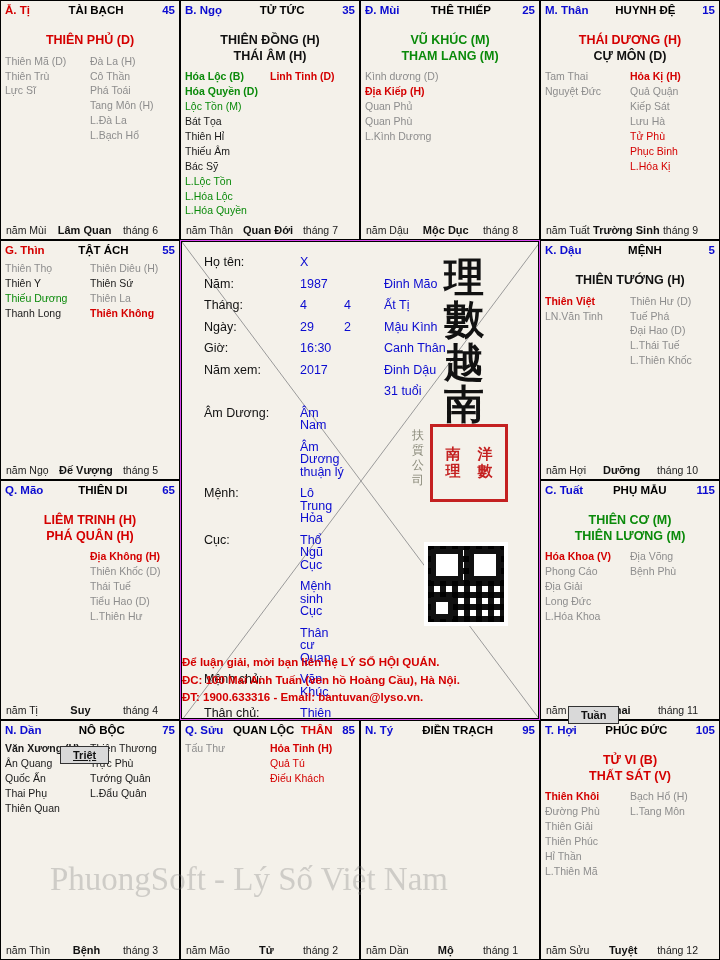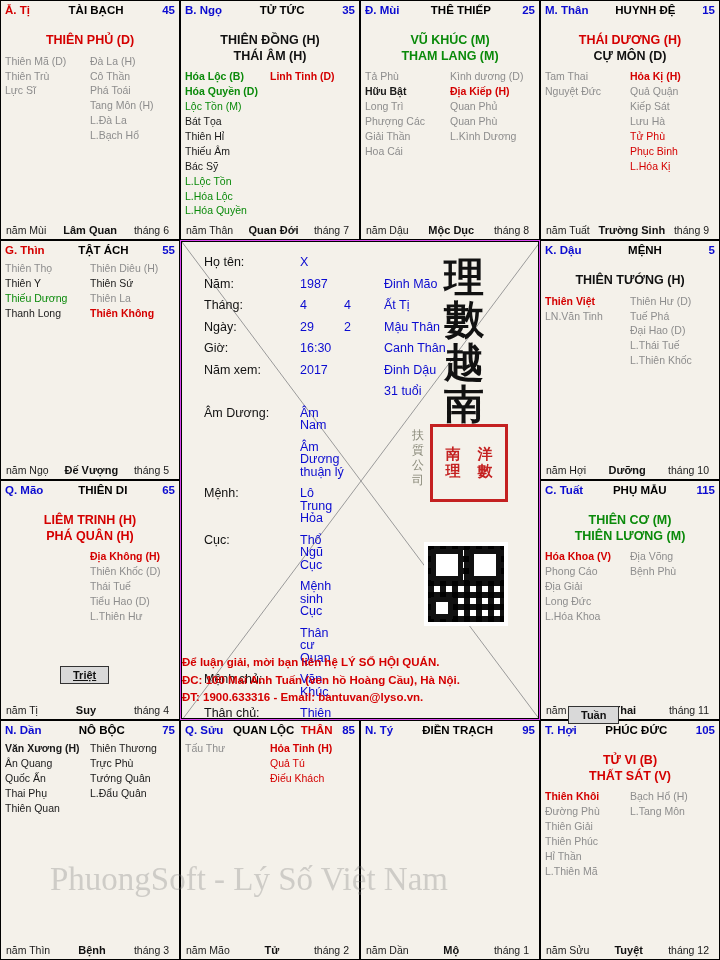--- a/index.html
+++ b/index.html
@@ -42,21 +42,21 @@
   .cols {
     display: flex; margin-top: 5px; font-size: 10.5px; line-height: 1.42;
   }
   .col { flex: 1; padding-right: 2px; }
   .st-red { color: #d40000; }
   .st-green { color: #0a8a0a; }
   .st-gray { color: #8d8d8d; }
   .st-black { color: #1a1a1a; }
   .st-bold { font-weight: bold; }
   .cell-foot {
-    position: absolute; bottom: 3px; left: 0; right: 5px;
+    position: absolute; bottom: 3px; left: 0; right: 16px;
     display: flex; justify-content: space-between; align-items: baseline;
     padding: 0 5px; font-size: 10.5px;
   }
   .foot-l { color: #1a1a1a; }
   .foot-c { font-weight: bold; color: #111; font-size: 11px; }
   .foot-r { color: #1a1a1a; }
   .center {
     position: absolute;
     left: 181px; top: 241px;
     width: 358px; height: 478px;
@@ -123,21 +123,21 @@
     position: absolute; left: 0; right: 0; bottom: 12px;
     color: #d40000;
     font-size: 11.5px; font-weight: bold; line-height: 1.5;
   }
   .badge {
     position: absolute;
     background: #d9d9d9; border: 1px solid #333;
     font-size: 11px; font-weight: bold; color: #111;
     padding: 2px 12px;
   }
-  .badge-triet { left: 60px; top: 666px; text-decoration: underline; }
+  .badge-triet { left: 60px; top: 746px; text-decoration: underline; }
   .badge-tuan { left: 568px; top: 706px; }
   .wm {
     position: absolute; left: 50px; bottom: 62px;
     font-size: 33px; color: rgba(120,120,120,.30);
     font-family: "Liberation Serif", serif;
     white-space: nowrap; pointer-events: none;
   }
 </style>
 </head>
 <body>
@@ -211,28 +211,20 @@
         <span class="cung-name">Đ. Mùi</span>
         <span class="cung-label">THÊ THIẾP</span>
         <span class="cung-num">25</span>
       </div>
       <div class="stars-main">
         <div class="s-green">VŨ KHÚC (M)</div>
         <div class="s-green">THAM LANG (M)</div>
       </div>
       <div class="cols">
         <div class="col">
-          <div class="st-gray">Tả Phù</div>
-          <div class="st-black st-bold">Hữu Bật</div>
-          <div class="st-gray">Long Trì</div>
-          <div class="st-gray">Phượng Các</div>
-          <div class="st-gray">Giải Thần</div>
-          <div class="st-gray">Hoa Cái</div>
-        </div>
-        <div class="col">
           <div class="st-gray">Kình dương (D)</div>
           <div class="st-red st-bold">Địa Kiếp (H)</div>
           <div class="st-gray">Quan Phủ</div>
           <div class="st-gray">Quan Phù</div>
           <div class="st-gray">L.Kình Dương</div>
         </div>
       </div>
       <div class="cell-foot">
         <span class="foot-l">năm Dậu</span>
         <span class="foot-c">Mộc Dục</span>
@@ -522,21 +514,21 @@
       <div class="irow">
         <span class="ilabel">Tháng:</span>
         <span class="ival w1">4</span>
         <span class="ival w2">4</span>
         <span class="ival2 w3">Ất Tị</span>
       </div>
       <div class="irow">
         <span class="ilabel">Ngày:</span>
         <span class="ival w1">29</span>
         <span class="ival w2">2</span>
-        <span class="ival2 w3">Mậu Thân</span>
+        <span class="ival2 w3">Mậu Kình</span>
       </div>
       <div class="irow">
         <span class="ilabel">Giờ:</span>
         <span class="ival w1">16:30</span>
         <span class="ival w2"></span>
         <span class="ival2 w3">Canh Thân</span>
       </div>
       <div class="irow">
         <span class="ilabel">Năm xem:</span>
         <span class="ival w1">2017</span>

